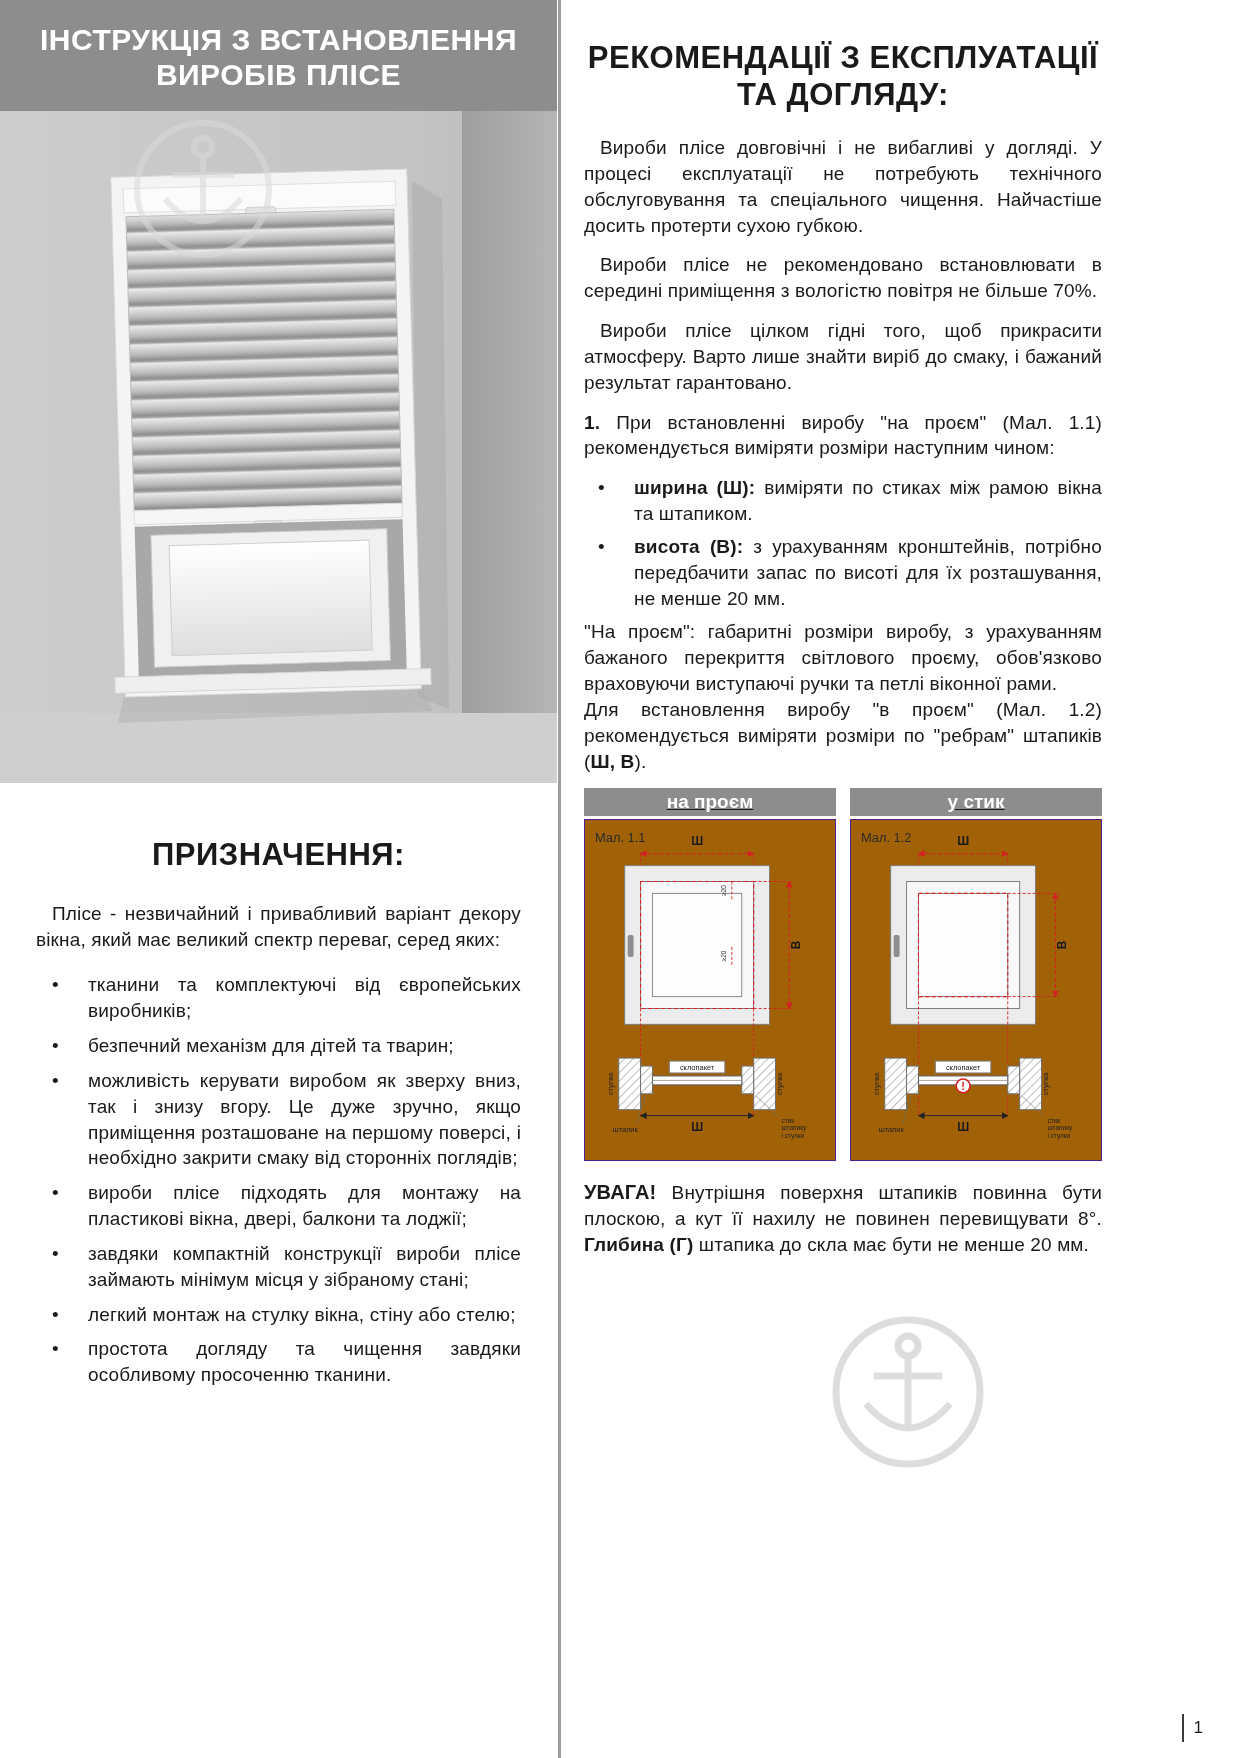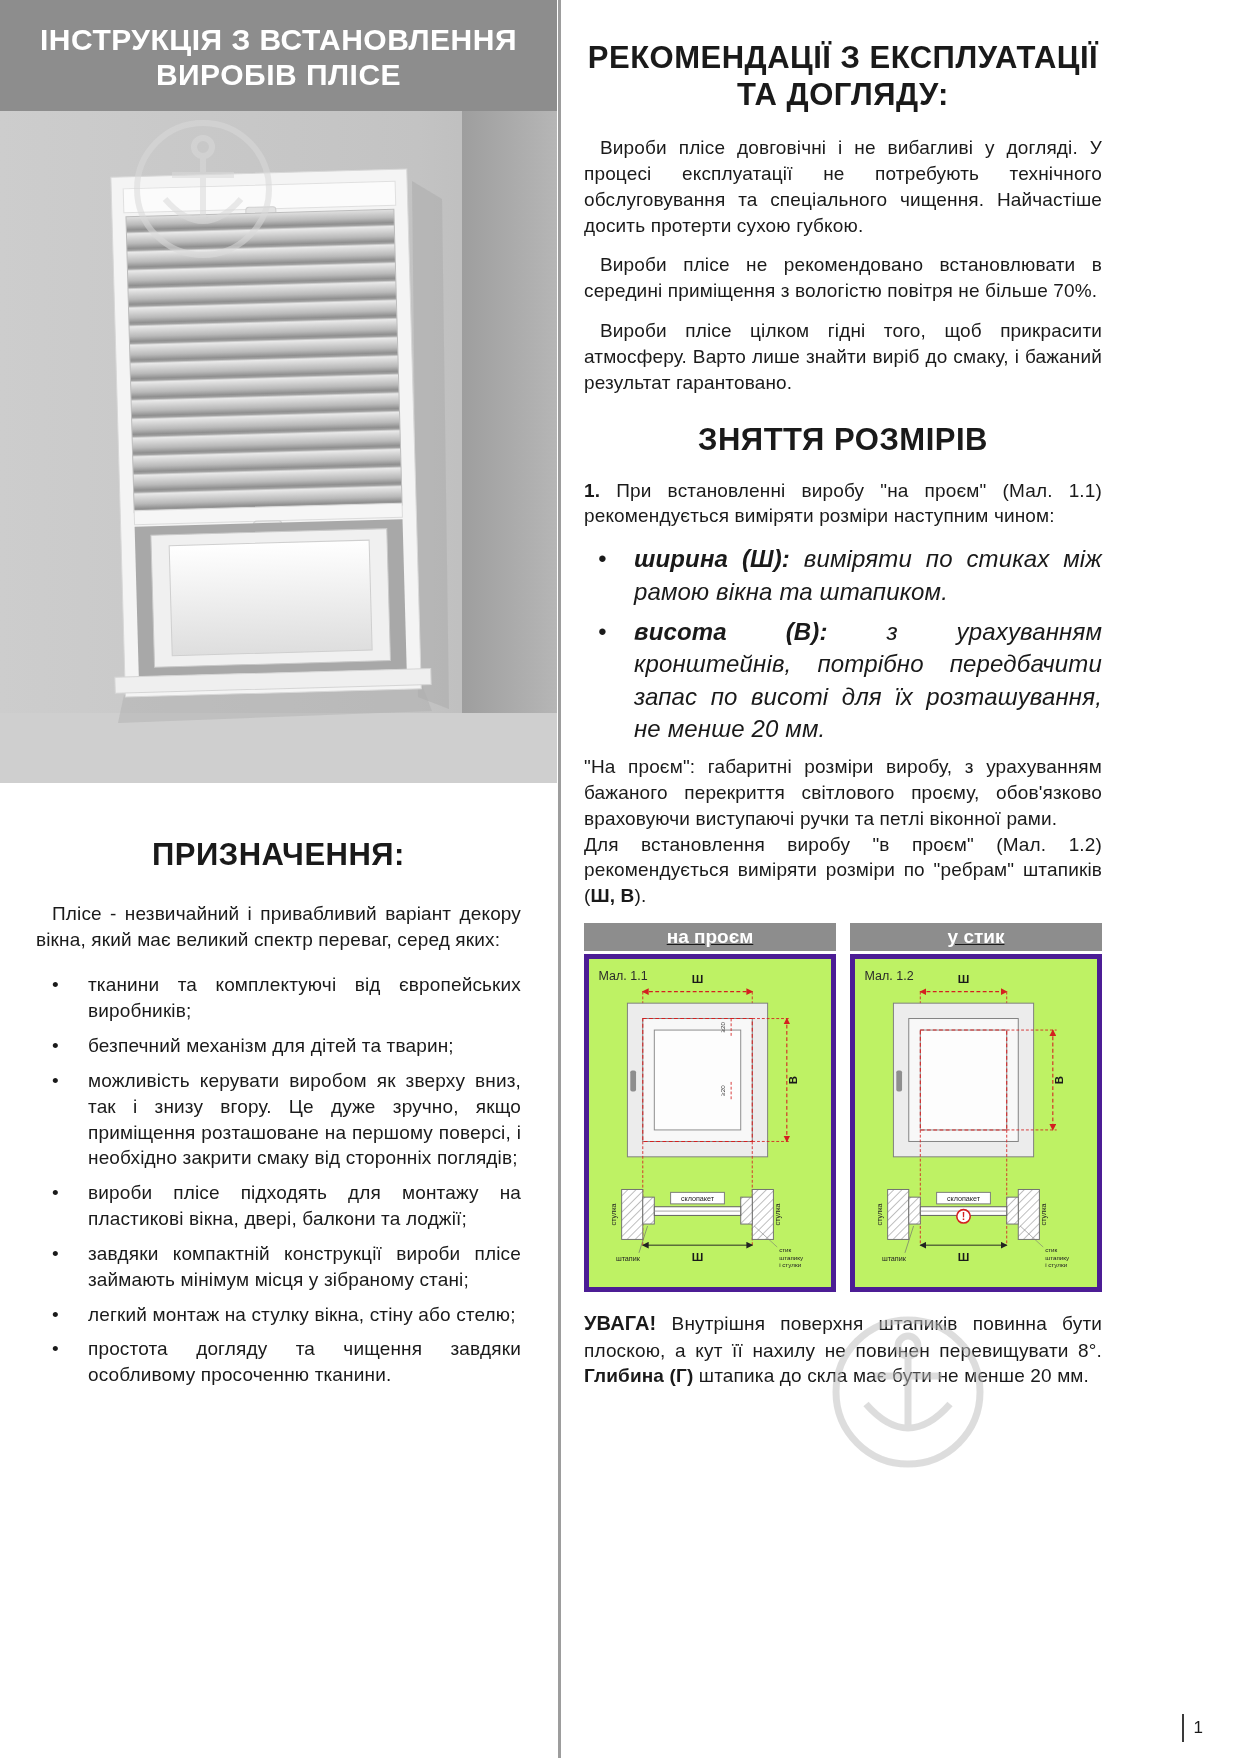--- a/index.html
+++ b/index.html
@@ -30,32 +30,32 @@
   ul.bullets li::before { content:"•"; position:absolute; left:16px; top:0; }
 
   
   .col-right { position:absolute; left:584px; top:0; width:518px; }
   .care-title { margin:40px 0 22px; line-height:1.18; }
   .col-right p.body { margin-bottom:14px; }
   .measuring-title { margin:26px 0 20px; }
   ul.mbullets { list-style:none; margin:4px 0 8px; }
   ul.mbullets li {
     position:relative; padding-left:50px; margin-bottom:7px;
-    font-size:24px; line-height:1.36; text-align:justify; letter-spacing:.15px;font-style:italic;
+    font-size:19px; line-height:1.36; text-align:justify; letter-spacing:.15px;
   }
   ul.mbullets li::before { content:"•"; position:absolute; left:14px; top:0; }
   .b { font-weight:bold; }
 
   .diagrams { display:flex; gap:14px; margin-top:14px; position:relative; z-index:1;text-decoration:underline; }
   .diagram { flex:1; min-width:0; }
   .diagram-header {
     background:#8d8d8d; color:#fff; font-weight:bold; font-size:19px;
     text-align:center; padding:3px 0; margin-bottom:3px;
   }
-  .diagram-box { border:5px solid #4c1d95; background:#bef264; }
+  .diagram-box { border:1px solid #4c1d95; background:#a16207; }
   .diagram-box svg { display:block; width:100%; height:auto; }
 
   .attention { margin-top:18px; position:relative; z-index:1; }
   .attn-label { font-weight:bold; font-size:20px; }
 
   
   svg text { font-family:"Liberation Sans", sans-serif; }
   .cap { font-size:13px; fill:#2a2a2a; }
   .dimlabel { font-weight:bold; font-size:12px; fill:#1a1a1a; text-anchor:middle; }
   .small { font-size:7.5px; fill:#222; text-anchor:middle; }
@@ -163,21 +163,20 @@
 
   <div class="col-right">
     <h2 class="section-title care-title">
       <span>РЕКОМЕНДАЦІЇ З ЕКСПЛУАТАЦІЇ</span><br>
       <span>ТА ДОГЛЯДУ:</span>
     </h2>
     <p class="body indent">Вироби плісе довговічні і не вибагливі у догляді. У процесі експлуатації не потребують технічного обслуговування та спеціального чищення. Найчастіше досить протерти сухою губкою.</p>
     <p class="body indent">Вироби плісе не рекомендовано встановлювати в середині приміщення з вологістю повітря не більше 70%.</p>
     <p class="body indent">Вироби плісе цілком гідні того, щоб прикрасити атмосферу. Варто лише знайти виріб до смаку, і бажаний результат гарантовано.</p>
 
-    <h2 class="section-title measuring-title">ЗНЯТТЯ РОЗМІРІВ</h2>
     <p class="body">
       <span class="b">1.</span><span> При встановленні виробу "на проєм" (Мал. 1.1) рекомендується виміряти розміри наступним чином:</span>
     </p>
     <ul class="mbullets">
       <li>
         <span class="b">ширина (Ш):</span><span> виміряти по стиках між рамою вікна та штапиком.</span>
       </li>
       <li>
         <span class="b">висота (В):</span><span> з урахуванням кронштейнів, потрібно передбачити запас по висоті для їх розташування, не менше 20 мм.</span>
       </li>

